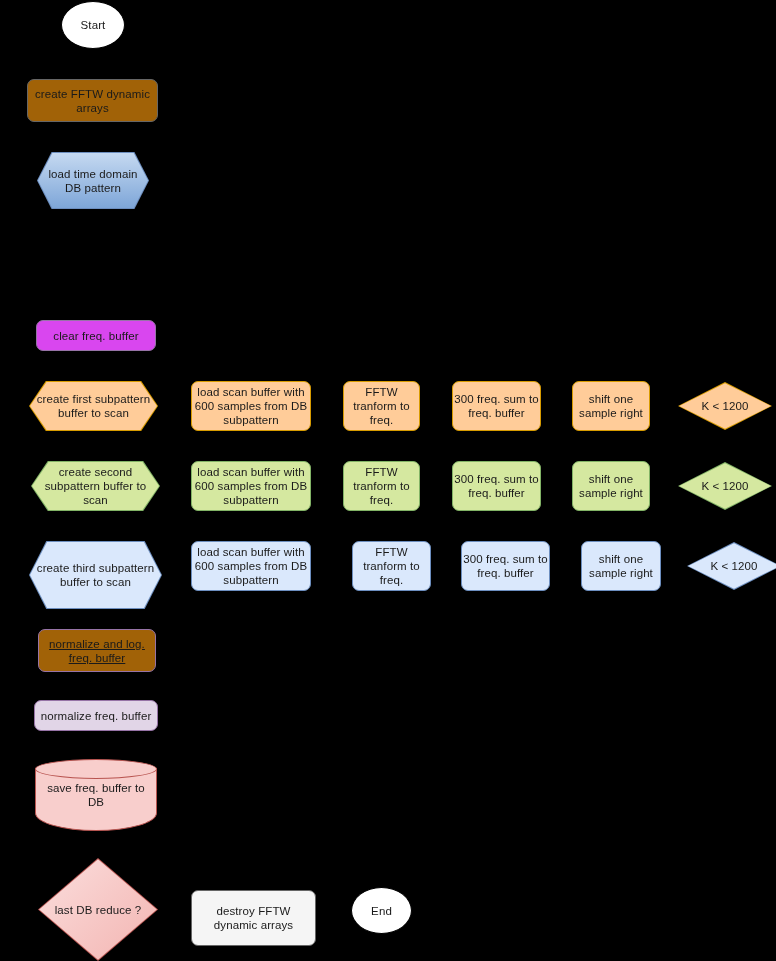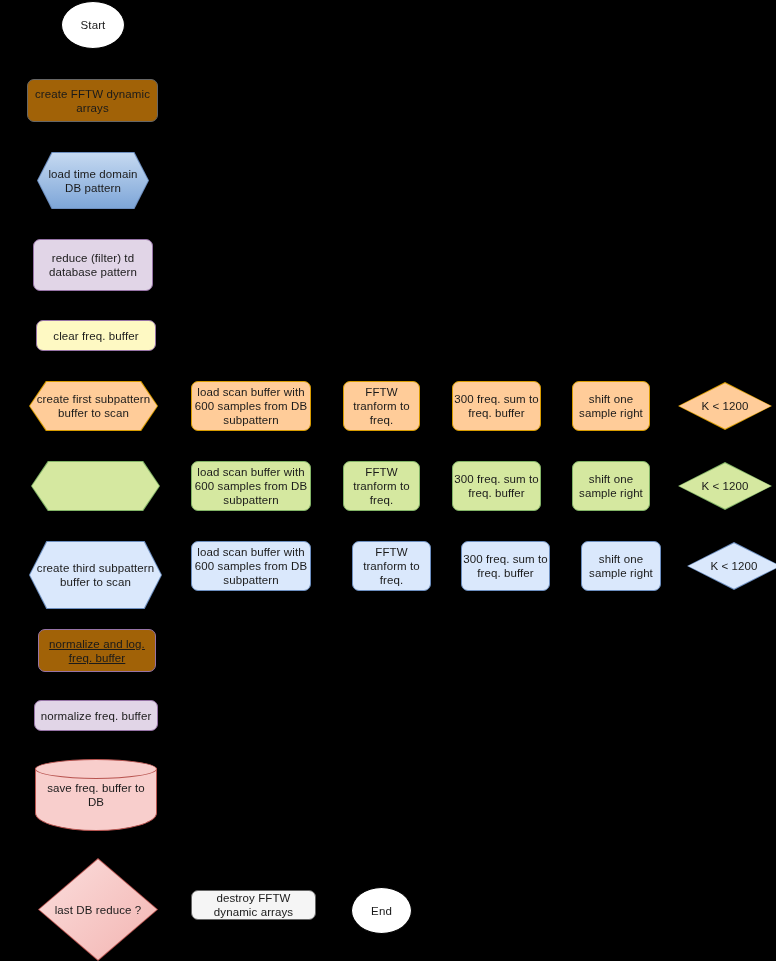--- a/index.html
+++ b/index.html
@@ -108,37 +108,37 @@
 </style>
 </head>
 <body>
 
 <div id="canvas">
     <div class="node shape-ellipse" style="left: 61px; top: 1px; width: 64px; height: 48px; background: rgb(255, 255, 255); border-color: rgb(0, 0, 0);"><span class="txt">Start</span></div>
     <div class="node shape-box" style="left: 27px; top: 79px; width: 131px; height: 43px; background: #a16207; border-color: rgb(102, 102, 102);"><span class="txt">create FFTW dynamic
 arrays</span></div>
     <div class="node shape-hex" style="left: 37px; top: 152px; width: 112px; height: 57px;"><div class="hexbg" style="background: rgb(108, 142, 191);"></div><div class="hexin" style="background: linear-gradient(rgb(197, 217, 241) 0%, rgb(126, 166, 216) 100%);"></div><span class="txt">load time domain
 DB pattern</span></div>
-    <div class="node shape-box" style="left: 33px; top: 239px; width: 120px; height: 52px; background: rgb(225, 213, 231); border-color: rgb(150, 115, 166);"><span class="txt">reduce (filter) td
-database pattern</span></div>
-    <div class="node shape-box" style="left: 36px; top: 320px; width: 120px; height: 31px; background: #fef9c3; border-color: rgb(150, 115, 166);"><span class="txt">clear freq. buffer</span></div>
+    <div class="node shape-box" style="left: 36px; top: 320px; width: 120px; height: 31px; background: #d946ef; border-color: rgb(150, 115, 166);"><span class="txt">clear freq. buffer</span></div>
     <div class="node shape-hex" style="left: 29px; top: 381px; width: 129px; height: 50px; text-align: center;"><div class="hexbg" style="background: rgb(215, 155, 0);"></div><div class="hexin" style="background: rgb(255, 204, 153);"></div><span class="txt">create first subpattern
 buffer to scan</span></div>
     <div class="node shape-box" style="left: 191px; top: 381px; width: 120px; height: 50px; background: rgb(255, 204, 153); border-color: rgb(215, 155, 0);"><span class="txt">load scan buffer with
 600 samples from DB
 subpattern</span></div>
     <div class="node shape-box" style="left: 343px; top: 381px; width: 77px; height: 50px; background: rgb(255, 204, 153); border-color: rgb(215, 155, 0);"><span class="txt">FFTW
 tranform to
 freq.</span></div>
     <div class="node shape-box" style="left: 452px; top: 381px; width: 89px; height: 50px; background: rgb(255, 204, 153); border-color: rgb(215, 155, 0);"><span class="txt">300 freq. sum to
 freq. buffer</span></div>
     <div class="node shape-box" style="left: 572px; top: 381px; width: 78px; height: 50px; background: rgb(255, 204, 153); border-color: rgb(215, 155, 0);"><span class="txt">shift one
 sample right</span></div>
     <div class="node shape-diamond" style="left: 678px; top: 382px; width: 94px; height: 48px;"><div class="dbg" style="background: rgb(215, 155, 0);"></div><div class="din" style="background: rgb(255, 204, 153);"></div><span class="txt">K &lt; 1200</span></div>
-    <div class="node shape-hex" style="left: 31px; top: 461px; width: 129px; height: 50px;"><div class="hexbg" style="background: rgb(130, 179, 102);"></div><div class="hexin" style="background: rgb(213, 232, 160);"></div></div>
+    <div class="node shape-hex" style="left: 31px; top: 461px; width: 129px; height: 50px;"><div class="hexbg" style="background: rgb(130, 179, 102);"></div><div class="hexin" style="background: rgb(213, 232, 160);"></div><span class="txt">create second
+subpattern buffer to
+scan</span></div>
     <div class="node shape-box" style="left: 191px; top: 461px; width: 120px; height: 50px; background: rgb(213, 232, 160); border-color: rgb(130, 179, 102);"><span class="txt">load scan buffer with
 600 samples from DB
 subpattern</span></div>
     <div class="node shape-box" style="left: 343px; top: 461px; width: 77px; height: 50px; background: rgb(213, 232, 160); border-color: rgb(130, 179, 102);"><span class="txt">FFTW
 tranform to
 freq.</span></div>
     <div class="node shape-box" style="left: 452px; top: 461px; width: 89px; height: 50px; background: rgb(213, 232, 160); border-color: rgb(130, 179, 102);"><span class="txt">300 freq. sum to
 freq. buffer</span></div>
     <div class="node shape-box" style="left: 572px; top: 461px; width: 78px; height: 50px; background: rgb(213, 232, 160); border-color: rgb(130, 179, 102);"><span class="txt">shift one
 sample right</span></div>
@@ -155,16 +155,16 @@
 freq. buffer</span></div>
     <div class="node shape-box" style="left: 581px; top: 541px; width: 80px; height: 50px; background: rgb(218, 232, 252); border-color: rgb(108, 142, 191);"><span class="txt">shift one
 sample right</span></div>
     <div class="node shape-diamond" style="left: 687px; top: 542px; width: 94px; height: 48px;"><div class="dbg" style="background: rgb(108, 142, 191);"></div><div class="din" style="background: rgb(218, 232, 252);"></div><span class="txt">K &lt; 1200</span></div>
     <div class="node shape-box" style="left: 38px; top: 629px; width: 118px; height: 43px; background: #a16207; border-color: rgb(150, 115, 166); text-decoration: underline;"><span class="txt">normalize and log.
 freq. buffer</span></div>
     <div class="node shape-box" style="left: 34px; top: 700px; width: 124px; height: 31px; background: rgb(225, 213, 231); border-color: rgb(150, 115, 166);"><span class="txt">normalize freq. buffer</span></div>
     <div class="node shape-cyl" style="left: 35px; top: 759px; width: 122px; height: 72px;"><div class="cylbody" style="background: rgb(248, 206, 204); border-color: rgb(184, 84, 80);"></div><div class="cyltop" style="background: rgb(248, 206, 204); border-color: rgb(184, 84, 80);"></div><span class="txt">save freq. buffer to
 DB</span></div>
     <div class="node shape-diamond" style="left: 38px; top: 858px; width: 120px; height: 103px;"><div class="dbg" style="background: rgb(184, 84, 80);"></div><div class="din" style="background: linear-gradient(135deg, rgb(251, 222, 221) 0%, rgb(243, 180, 177) 100%);"></div><span class="txt">last DB reduce ?</span></div>
-    <div class="node shape-box" style="left: 191px; top: 890px; width: 125px; height: 30px; background: rgb(245, 245, 245); border-color: rgb(102, 102, 102);"><span class="txt">destroy FFTW
+    <div class="node shape-box" style="left: 191px; top: 890px; width: 125px; height: 56px; background: rgb(245, 245, 245); border-color: rgb(102, 102, 102);"><span class="txt">destroy FFTW
 dynamic arrays</span></div>
     <div class="node shape-ellipse" style="left: 351px; top: 887px; width: 61px; height: 47px; background: rgb(255, 255, 255); border-color: rgb(0, 0, 0);"><span class="txt">End</span></div>
   </div>
 
 </body></html>

